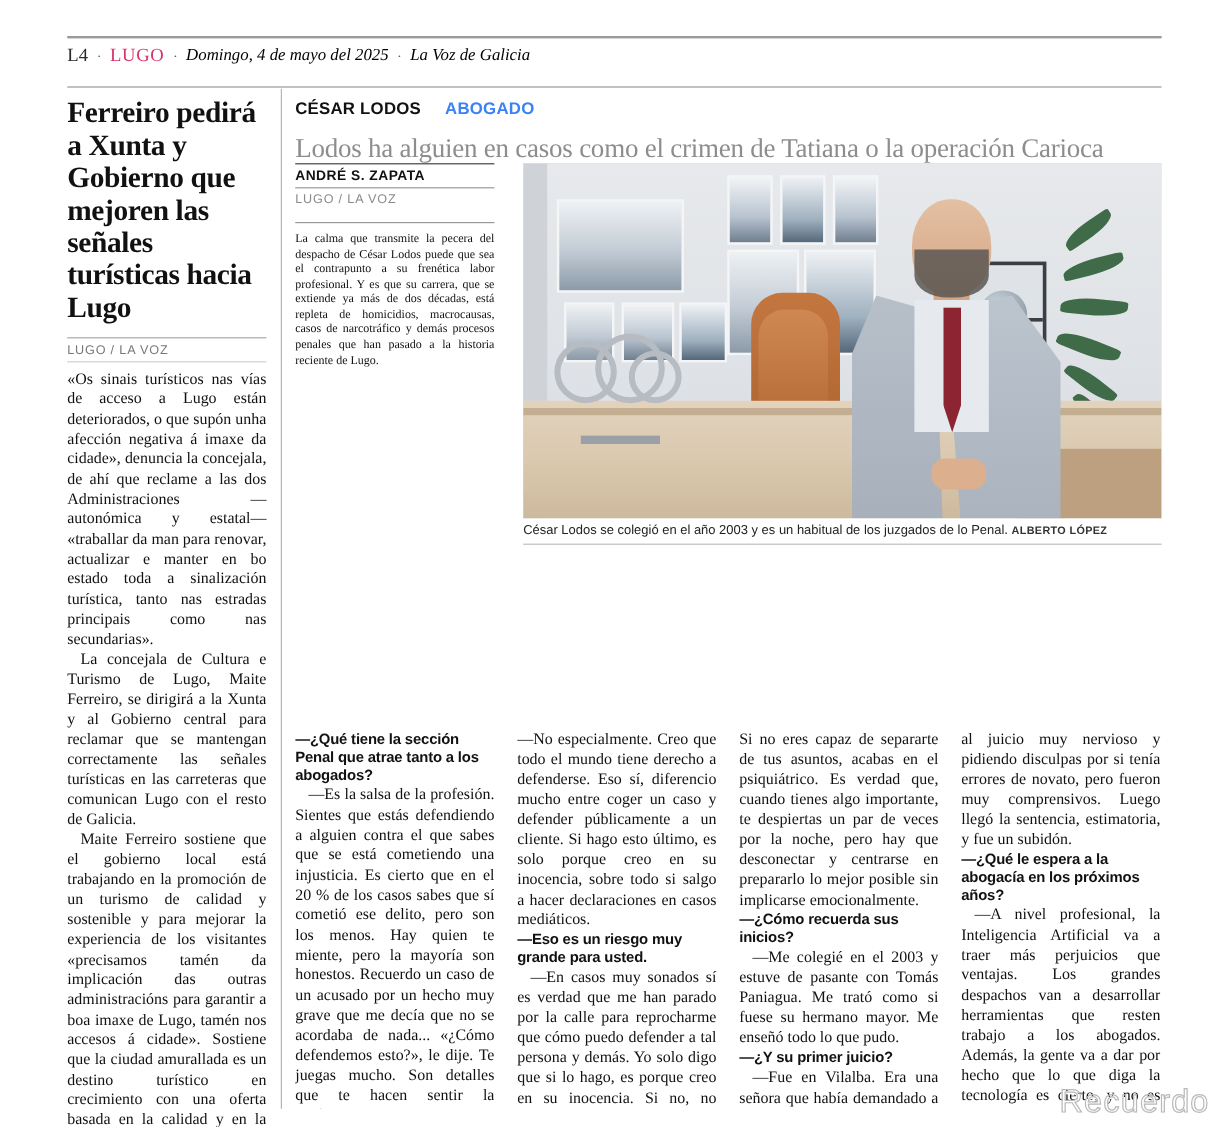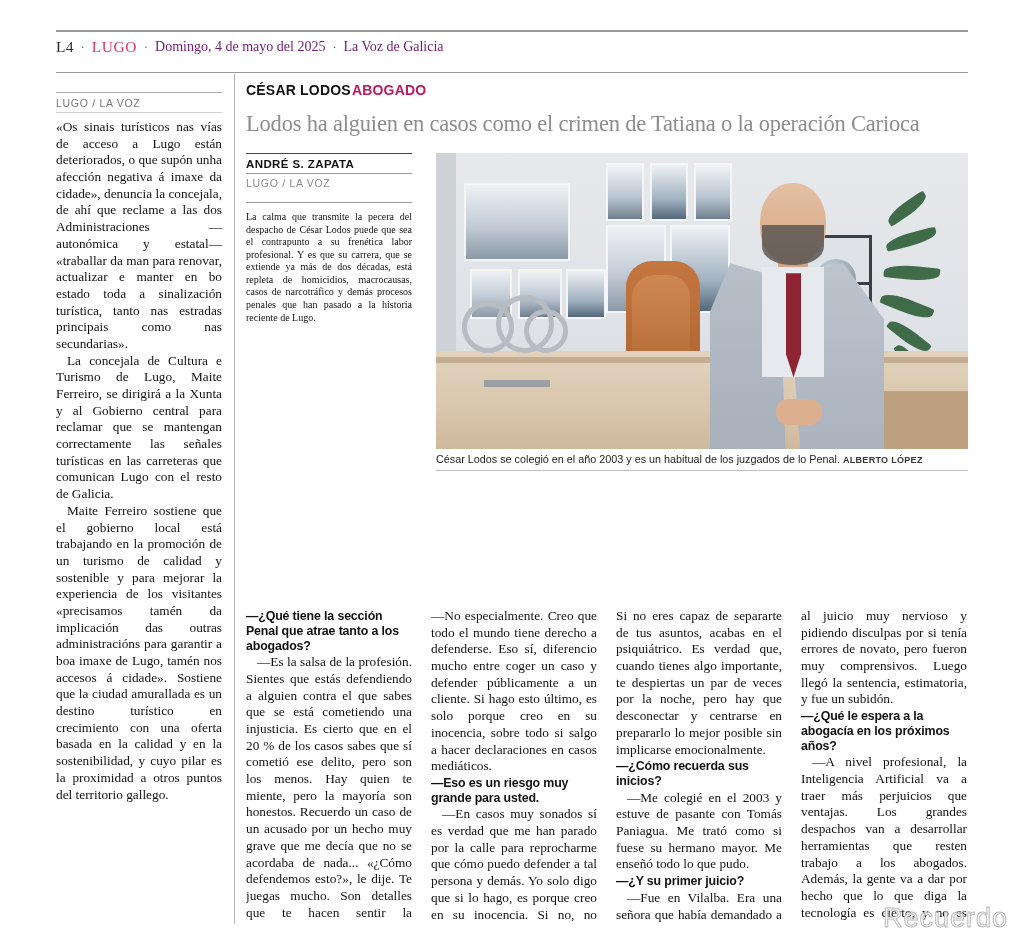--- a/index.html
+++ b/index.html
@@ -13,21 +13,21 @@
   }
   .page { position:relative; width:1024px; height:939px; padding:0; }
 
   
   .masthead-rule { position:absolute; left:56px; top:30px; width:912px; height:2px; background:#9a9a9a; }
   .masthead { position:absolute; left:56px; top:36px; width:912px; height:22px;
               display:flex; align-items:center; gap:7px; font-size:15.5px; color:#2a2a2a; }
   .masthead .folio { font-family:"Liberation Serif", serif; letter-spacing:.2px; }
   .masthead .section { color:#d6336c; font-family:"Liberation Serif", serif; letter-spacing:.6px; }
   .masthead .dot { color:#555; font-size:12px; line-height:1; }
-  .masthead .date, .masthead .brand { font-size:14px; color:#701a75; }
+  .masthead .date, .masthead .brand { font-size:14px; color:#000000;font-style:italic; }
 
   
   .grid { position:absolute; left:56px; top:72px; width:912px; height:852px; }
   .rule-top { position:absolute; left:0; top:0; width:912px; height:1px; background:#999; }
   .vdivider { position:absolute; left:178px; top:2px; width:1px; height:850px; background:#b5b5b5; }
 
   
   .rail { position:absolute; left:0; top:10px; width:166px; }
   .rail h2 { margin:0 0 10px 0; font-size:24.5px; line-height:1.10; font-weight:700;
              font-family:"Liberation Serif", serif; letter-spacing:-.3px; color:#111; }
@@ -37,28 +37,28 @@
   .hairline-thin { height:1px; background:#cfcfcf; margin:2px 0 6px 0; }
   .rail p { margin:0; font-size:13.3px; line-height:1.255; text-align:justify;
             text-justify:inter-word; hyphens:auto; font-family:"Liberation Serif", serif; }
   .rail p + p { text-indent:11px; }
 
   
   .article { position:absolute; left:190px; top:10px; width:722px; }
   .kicker { font-family:"Liberation Sans", sans-serif; font-size:14px; font-weight:700;
             letter-spacing:.2px; margin:0 0 10px 0; }
   .kicker .name { color:#111; }
-  .kicker .role { color:#be185d; margin-left:1px; }
+  .kicker .role { color:#3b82f6; margin-left:20px; }
   .headline { margin:0; font-family:"Liberation Serif", serif; font-weight:400;
               font-size:45px; line-height:1.045; color:#8d8d8d; letter-spacing:-.6px; }
   .subhead { margin:13px 0 0 0; font-family:"Liberation Serif", serif; font-weight:400;
              font-size:22.5px; line-height:1.12; color:#8d8d8d; letter-spacing:-.2px; }
 
   
-  .toprow { position:relative; margin-top:17px; height:300px; }
+  .toprow { position:relative; height:300px; }
   .byline { position:absolute; left:0; top:0; width:166px; }
   .byline .rule-a { height:1px; background:#444; margin-bottom:4px; }
   .byline .author { font-family:"Liberation Sans", sans-serif; font-size:11.5px; font-weight:700;
                     letter-spacing:.4px; color:#111; margin:0 0 3px 0; }
   .byline .rule-b { height:1px; background:#999; margin:3px 0 3px 0; }
   .byline .outlet { font-family:"Liberation Sans", sans-serif; font-size:10.5px; letter-spacing:.7px;
                     color:#8a8a8a; margin:0; }
   .byline .rule-c { height:1px; background:#999; margin:13px 0 8px 0; }
   .byline p.lead { margin:0; font-size:10px; line-height:1.255; text-align:justify; hyphens:auto; }
 
@@ -147,20 +147,21 @@
     <span class="date">Domingo, 4 de mayo del 2025</span>
     <span class="dot">·</span>
     <span class="brand">La Voz de Galicia</span>
   </div>
 
   <div class="grid">
     <div class="rule-top"></div>
     <div class="vdivider"></div>
 
     <div class="rail">
+      <h2>Ferreiro pedirá a Xunta y Gobierno que mejoren las señales turísticas hacia Lugo</h2>
       <div class="hairline"></div>
       <div class="credit">LUGO / LA VOZ</div>
       <div class="hairline-thin"></div>
       <p>«Os sinais turísticos nas vías de acceso a Lugo están deteriorados, o que supón unha afección negativa á imaxe da cidade», denuncia la concejala, de ahí que reclame a las dos Administraciones —autonómica y estatal— «traballar da man para renovar, actualizar e manter en bo estado toda a sinalización turística, tanto nas estradas principais como nas secundarias».</p>
       <p>La concejala de Cultura e Turismo de Lugo, Maite Ferreiro, se dirigirá a la Xunta y al Gobierno central para reclamar que se mantengan correctamente las señales turísticas en las carreteras que comunican Lugo con el resto de Galicia.</p>
       <p>Maite Ferreiro sostiene que el gobierno local está trabajando en la promoción de un turismo de calidad y sostenible y para mejorar la experiencia de los visitantes «precisamos tamén da implicación das outras administracións para garantir a boa imaxe de Lugo, tamén nos accesos á cidade». Sostiene que la ciudad amurallada es un destino turístico en crecimiento con una oferta basada en la calidad y en la sostenibilidad, y cuyo pilar es la proximidad a otros puntos del territorio gallego.</p>
 
     </div>
 
     <div class="article">

